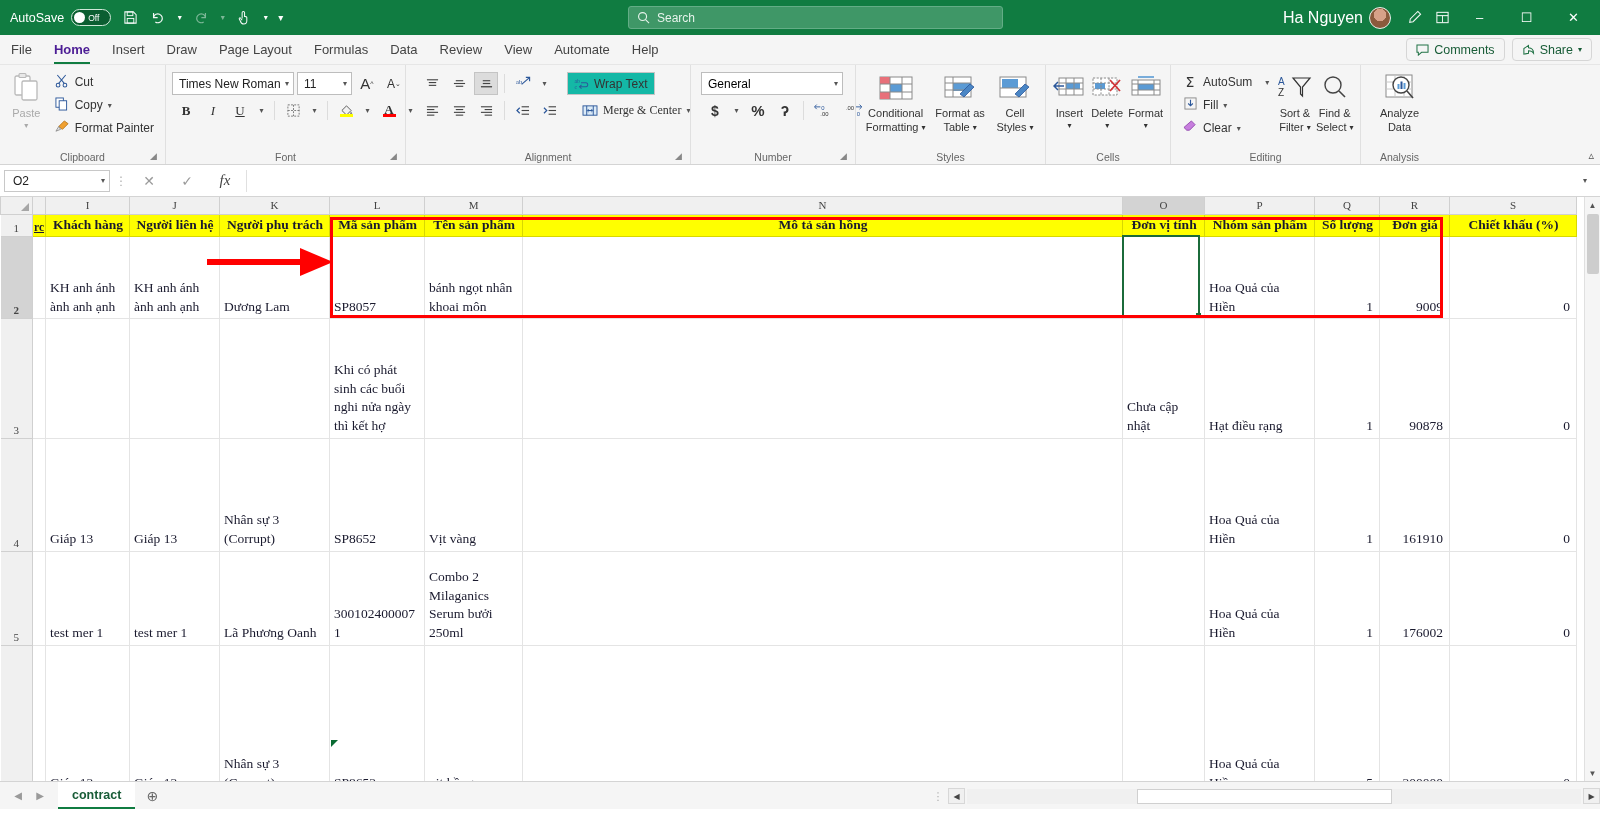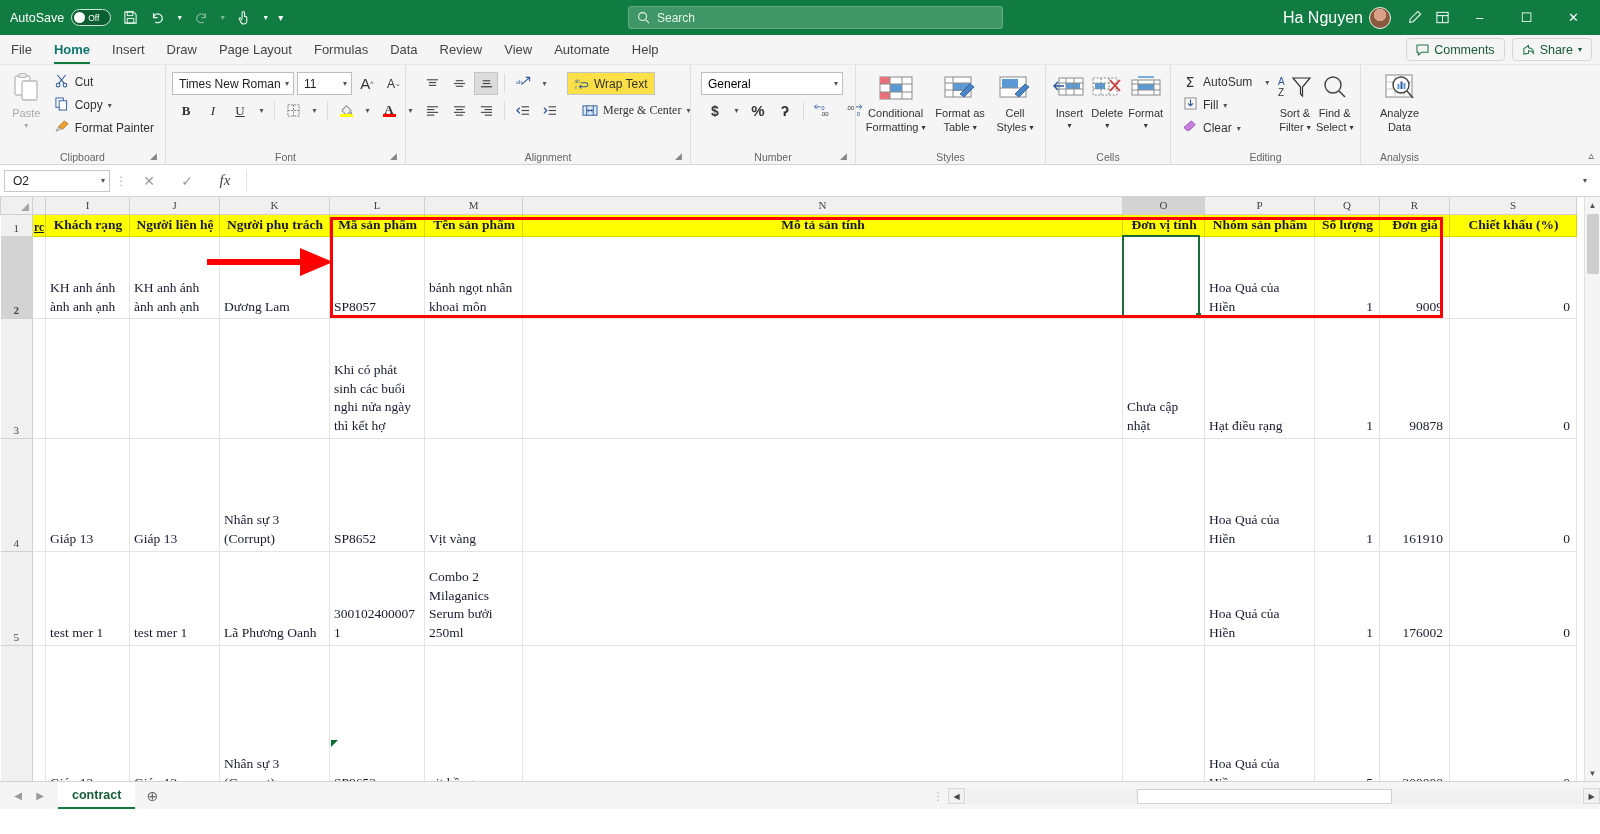--- a/index.html
+++ b/index.html
@@ -59,21 +59,21 @@
 
   
   .tabbar {
     height: 30px; background: #f5f5f5; display: flex; align-items: flex-end;
     position: relative; border-bottom: 1px solid #e6e6e6;
   }
   .tab {
     padding: 0 11px; height: 28px; line-height: 28px; font-size: 13px; color: #444;
     position: relative;
   }
-  .tab.active { color: #0f766e; font-weight: 600; }
+  .tab.active { color: #4c1d95; font-weight: 600; }
   .tab.active::after {
     content: ""; position: absolute; left: 11px; right: 11px; bottom: 0;
     height: 2.5px; background: #107c41;
   }
   .tabbar-right { position: absolute; right: 8px; bottom: 3px; display: flex; gap: 7px; }
   .pill {
     border: 1px solid #d6d6d6; border-radius: 4px; background: #f5f5f5;
     height: 23px; display: flex; align-items: center; gap: 5px;
     padding: 0 9px; font-size: 12.5px; color: #185c37;
   }
@@ -121,21 +121,21 @@
   .icbtn.sel { background: #dcdcdc; border: 1px solid #c4c4c4; }
   .mini-caret { width: 13px; height: 23px; display:flex; align-items:center; justify-content:center; font-size:8px; color:#555; }
   .sep { width: 1px; align-self: stretch; background: #dcdcdc; margin: 2px 3px; }
   .underbar { width: 13px; height: 3px; margin-top: -2px; }
 
   
   .wrap-btn {
     display: flex; align-items: center; gap: 5px; height: 23px; padding: 0 6px;
     font-size: 12px; color: #333; white-space: nowrap;
   }
-  .wrap-btn.sel { background: #fde047; border: 1px solid #c4c4c4; }
+  .wrap-btn.sel { background: #14b8a6; border: 1px solid #c4c4c4; }
 
   
   .numfmt {
     border: 1px solid #bdbdbd; background: #fff; height: 23px; width: 142px;
     display: flex; align-items: center; padding: 0 4px 0 6px; font-size: 12px; gap: 4px;
   }
 
   
   .formulabar {
     height: 32px; background: #fff; display: flex; align-items: center;
@@ -828,26 +828,26 @@
       <td class="selhdr">O</td>
       <td>P</td>
       <td>Q</td>
       <td>R</td>
       <td>S</td>
     </tr>
 
     <tr style="height:20px;">
       <td class="rowhdr">1</td>
       <td class="cell hdr1" style="padding:0 1px;font-size:11.5px;text-decoration:underline;">rc</td>
-      <td class="cell hdr1">Khách rạng</td>
+      <td class="cell hdr1">Khách hàng</td>
       <td class="cell hdr1">Người liên hệ</td>
       <td class="cell hdr1">Người phụ trách</td>
       <td class="cell hdr1">Mã sản phẩm</td>
       <td class="cell hdr1">Tên sản phẩm</td>
-      <td class="cell hdr1">Mô tả sản tính</td>
+      <td class="cell hdr1">Mô tả sản hồng</td>
       <td class="cell hdr1">Đơn vị tính</td>
       <td class="cell hdr1">Nhóm sản phẩm</td>
       <td class="cell hdr1">Số lượng</td>
       <td class="cell hdr1">Đơn giá</td>
       <td class="cell hdr1">Chiết khấu (%)</td>
     </tr>
 
     <tr style="height:82px;">
       <td class="rowhdr sel">2</td>
       <td class="cell"></td>

